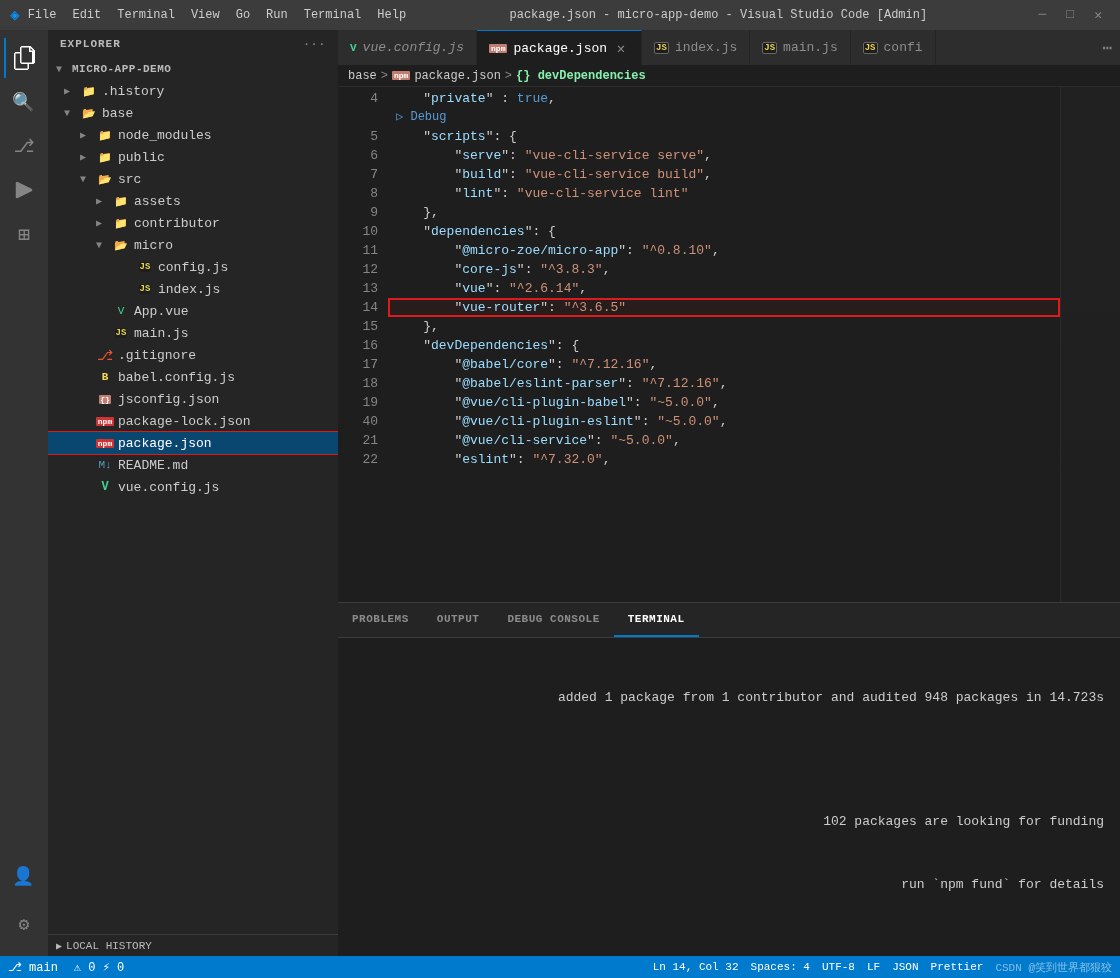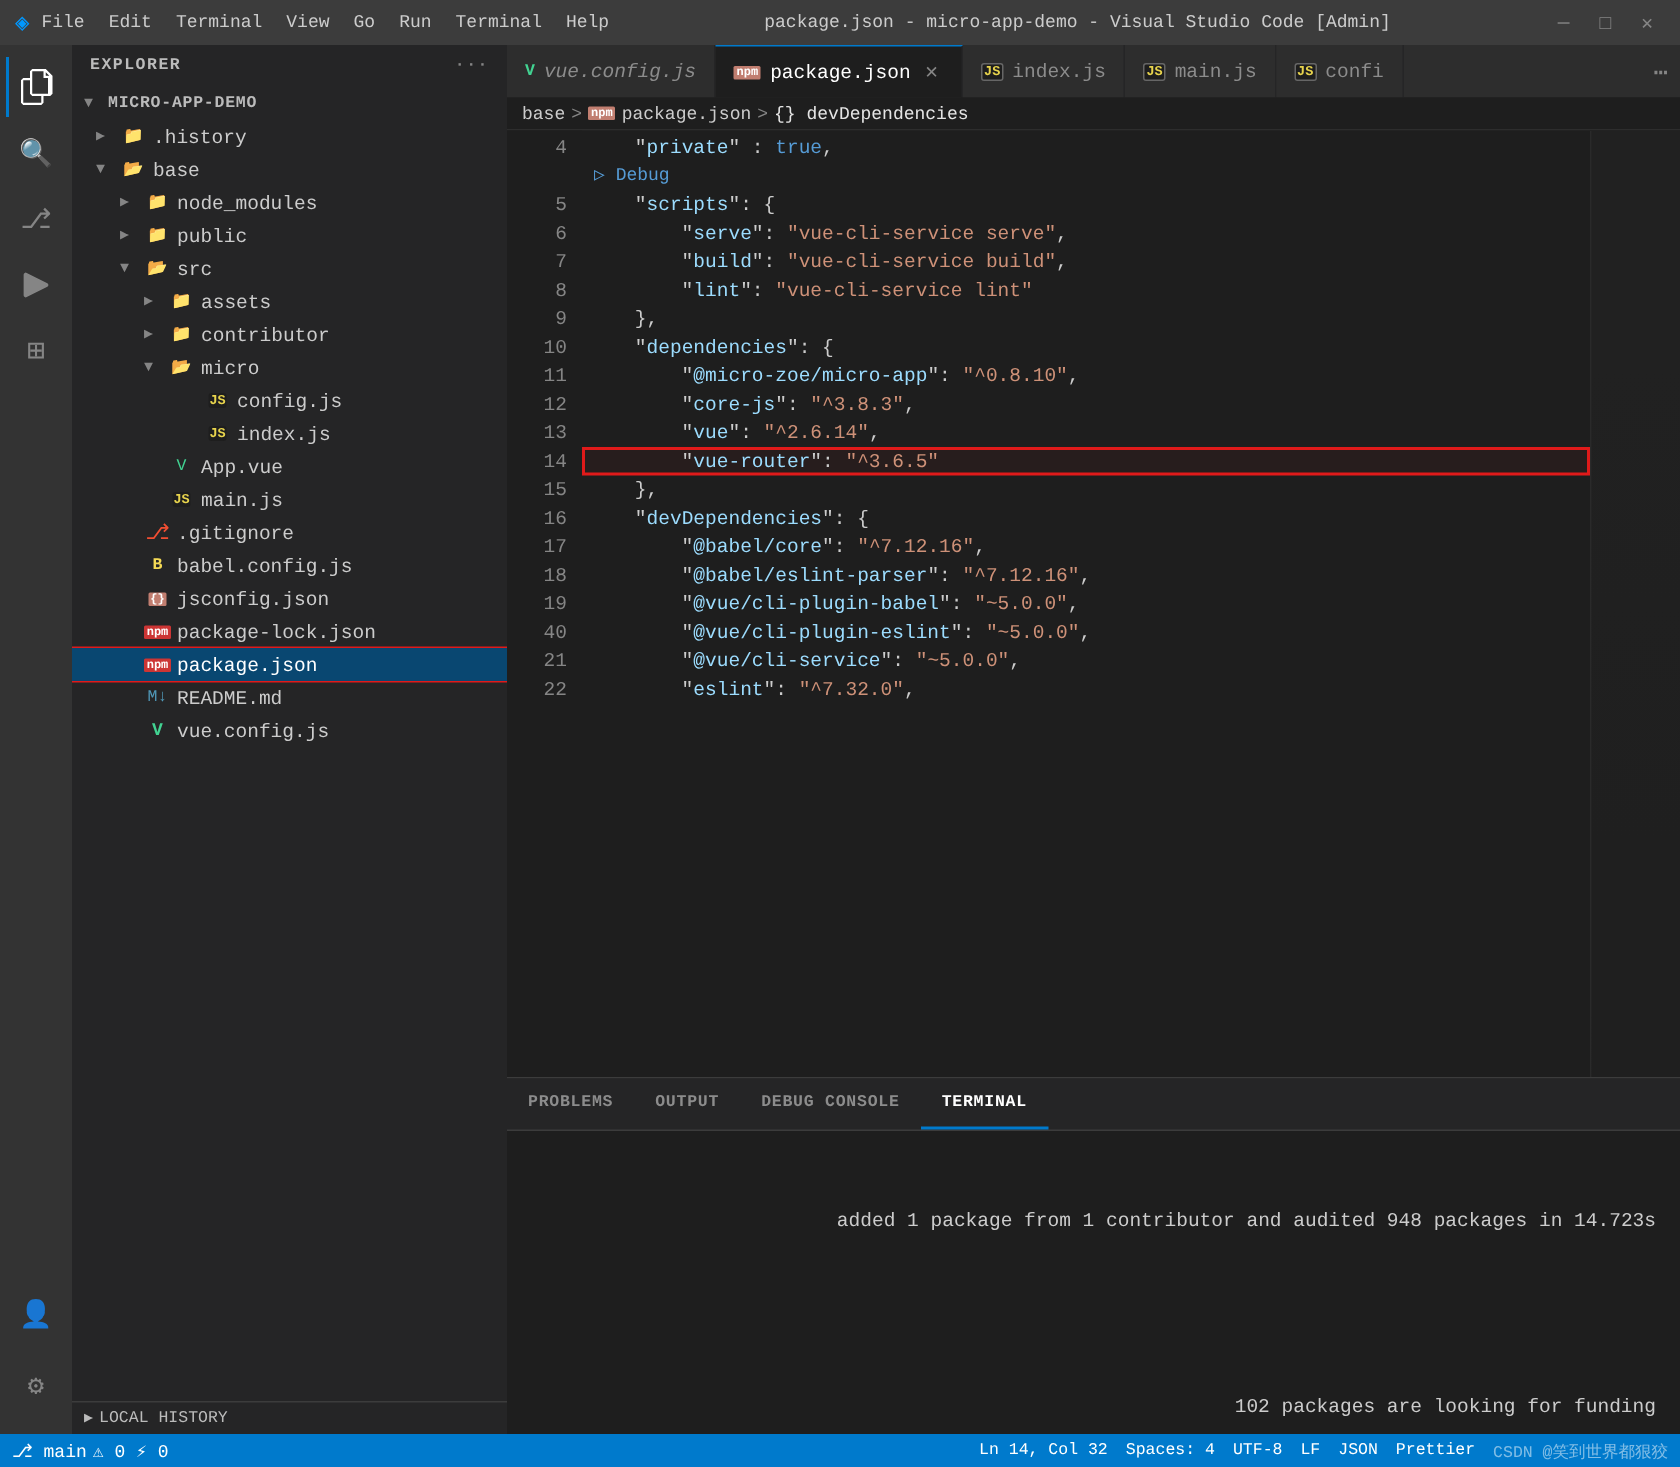--- a/index.html
+++ b/index.html
@@ -305,21 +305,21 @@
     
     .minimap {
       width: 60px;
       background: #1e1e1e;
       flex-shrink: 0;
       opacity: 0.5;
     }
 
     
     .panel-area {
-      height: 238px;
+      height: 354px;
       background: #1e1e1e;
       display: flex;
       flex-direction: column;
       border-top: 1px solid #3c3c3c;
       flex-shrink: 0;
     }
     .panel-tabs {
       height: 35px;
       background: #252526;
       display: flex;
@@ -364,21 +364,21 @@
       height: 22px;
       background: #007acc;
       display: flex;
       align-items: center;
       padding: 0 8px;
       font-size: 12px;
       color: #ffffff;
       justify-content: space-between;
       flex-shrink: 0;
     }
-    .status-bar-left { display: flex; gap: 4px; align-items: center; justify-content: space-between; }
+    .status-bar-left { display: flex; gap: 16px; align-items: center; justify-content: space-between; }
     .status-bar-right {
       display: flex;
       gap: 12px;
       align-items: center;
       font-size: 11px;
     }
     .status-item { cursor: pointer; }
   </style>
 </head>
 <body>
@@ -606,21 +606,21 @@
       </div>
       <div class="tabs-overflow">⋯</div>
     </div>
 
     <div class="breadcrumb">
       <span style="color:#cccccc;">base</span>
       <span class="breadcrumb-sep">&gt;</span>
       <span style="font-size:8px; font-weight:bold; background:#c17e70; color:white; padding:0 2px; border-radius:1px;">npm</span>
       <span style="color:#cccccc;">package.json</span>
       <span class="breadcrumb-sep">&gt;</span>
-      <span style="color:#e5e5e5;">{} devDependencies</span>
+      <span style="color:#86efac;font-weight:bold;">{} devDependencies</span>
     </div>
 
     <div style="flex:1; display:flex; flex-direction:column; overflow:hidden;">
 
       <div class="code-editor">
         <div class="line-numbers">
           <div>4</div>
           <div>&nbsp;</div>
           <div>5</div>
           <div>6</div>

